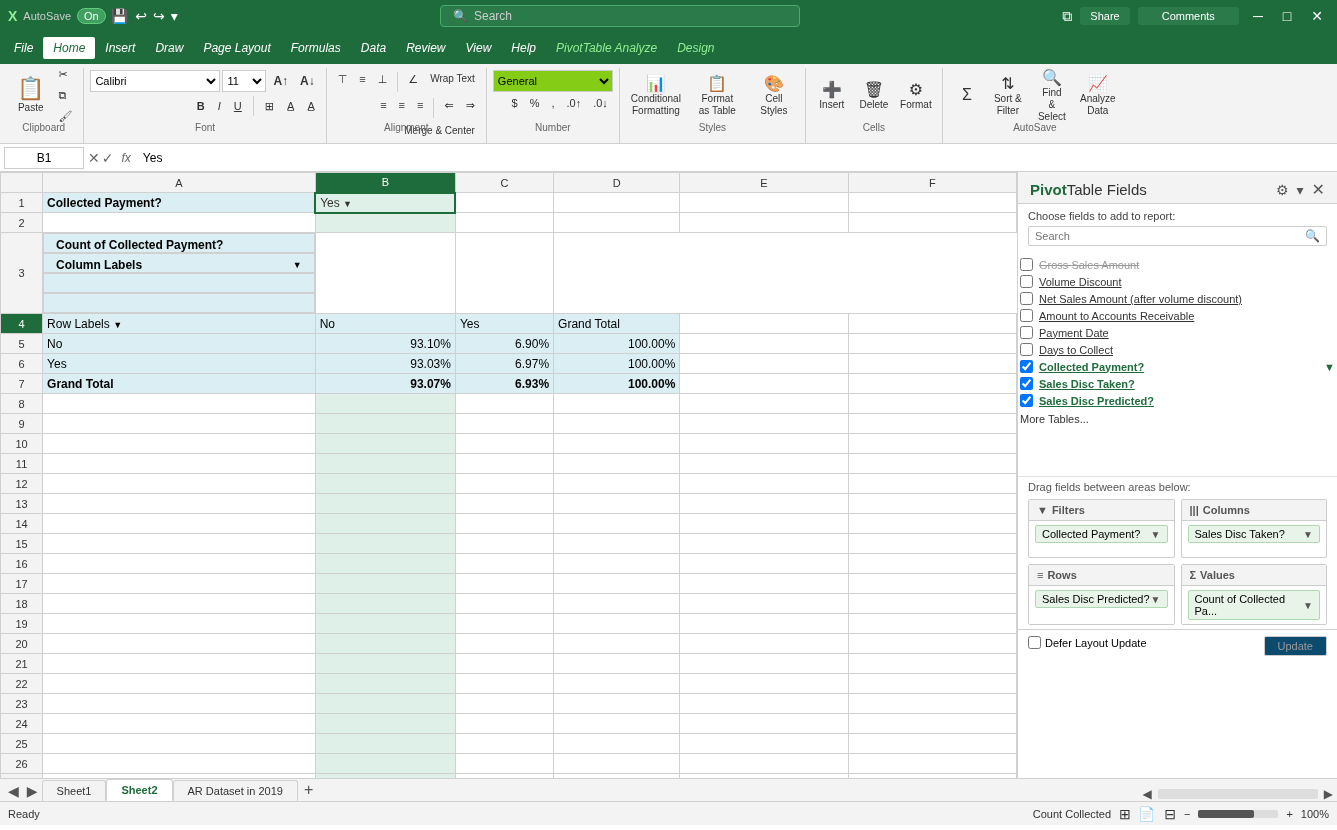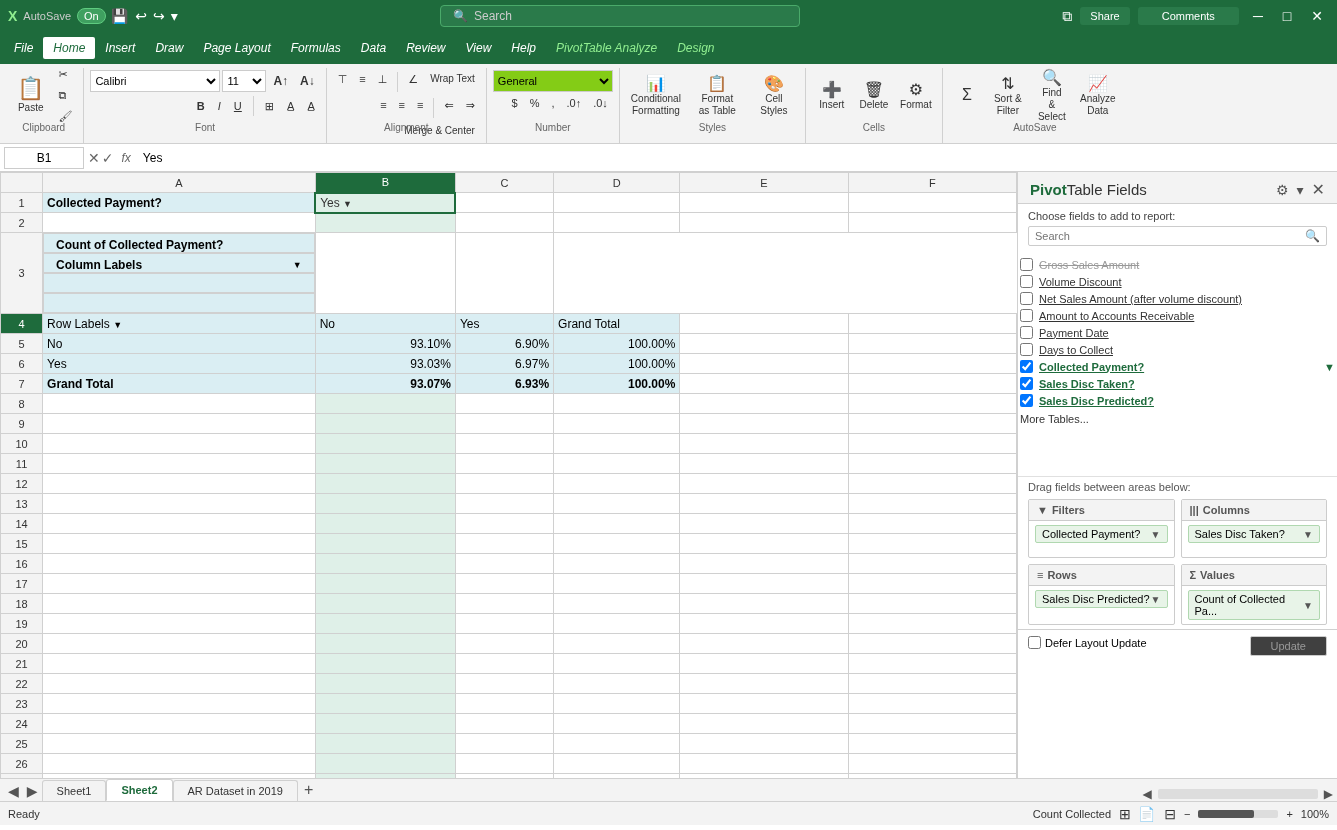--- a/index.html
+++ b/index.html
@@ -143,21 +143,21 @@
     .field-item label.checked { font-weight: bold; color: #1e6b3c; }
     .more-tables { color: #333; font-size: 11px; margin: 4px 0; cursor: pointer; }
     .pivot-areas { display: grid; grid-template-columns: 1fr 1fr; gap: 6px; padding: 4px 10px; }
     .pivot-area { border: 1px solid #ccc; border-radius: 2px; }
     .pivot-area-header { background: #f3f3f3; padding: 4px 8px; font-size: 11px; font-weight: bold; color: #555; display: flex; align-items: center; gap: 4px; border-bottom: 1px solid #ccc; }
     .pivot-area-content { padding: 4px 6px; min-height: 36px; display: flex; flex-direction: column; gap: 3px; }
     .pivot-chip { background: #e8f4e8; border: 1px solid #b0d8b0; border-radius: 2px; padding: 2px 6px; font-size: 11px; display: flex; align-items: center; justify-content: space-between; cursor: pointer; }
     .pivot-chip-arrow { font-size: 10px; color: #555; }
     .pivot-footer { padding: 6px 10px; border-top: 1px solid #d0d0d0; display: flex; align-items: flex-start; justify-content: space-between; }
     .defer-checkbox { display: flex; align-items: center; gap: 4px; font-size: 11px; }
-    .update-btn { background: #404040; border: 1px solid #ccc; padding: 3px 20px; font-size: 11px; cursor: pointer; border-radius: 2px; color: #999; }
+    .update-btn { background: #0c4a6e; border: 1px solid #ccc; padding: 3px 13px; font-size: 11px; cursor: pointer; border-radius: 2px; color: #999; }
 
     
     .status-bar {
       height: 24px;
       background: #f3f3f3;
       border-top: 1px solid #d0d0d0;
       display: flex;
       align-items: center;
       padding: 0 8px;
       font-size: 11px;

